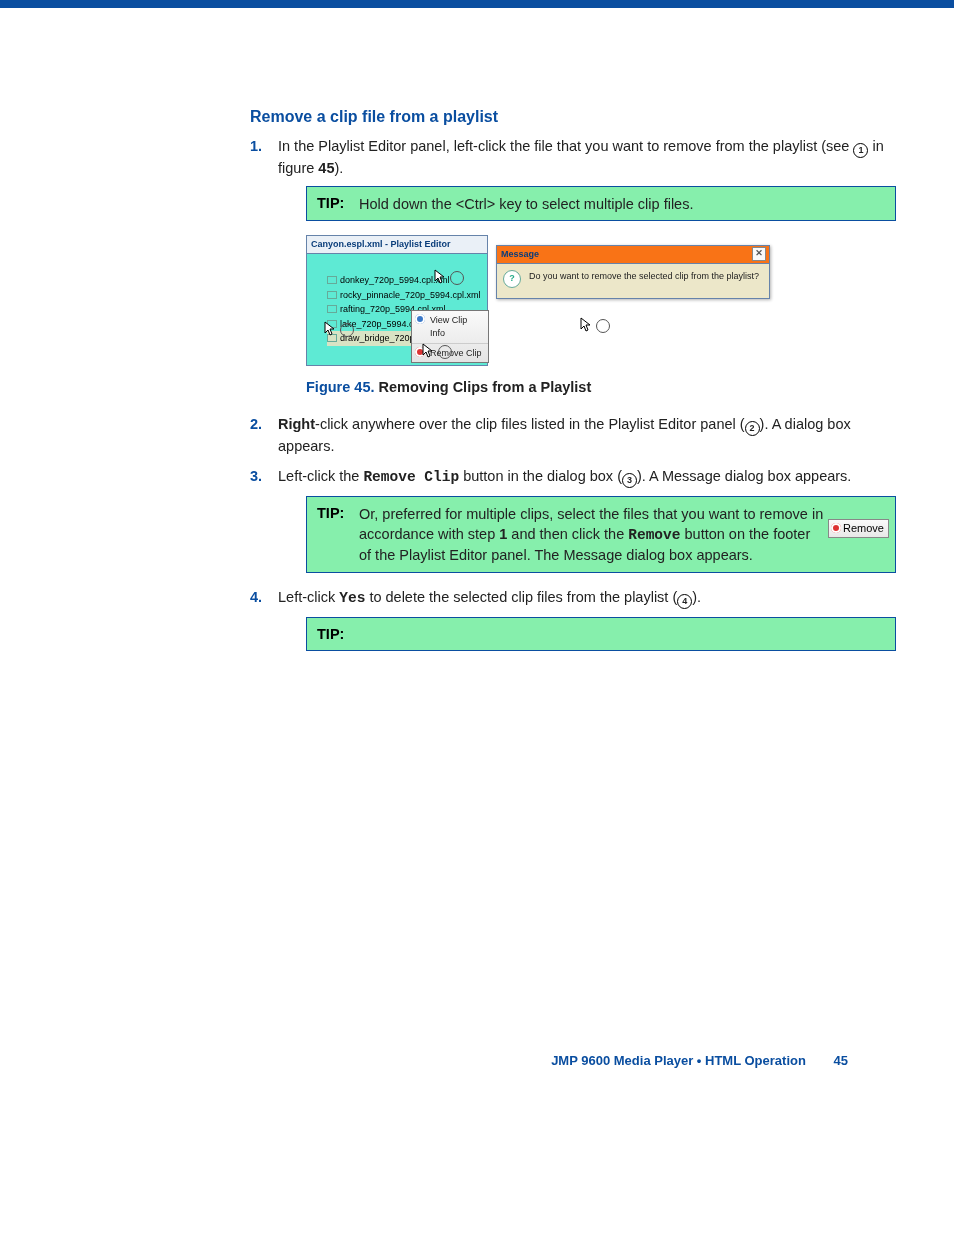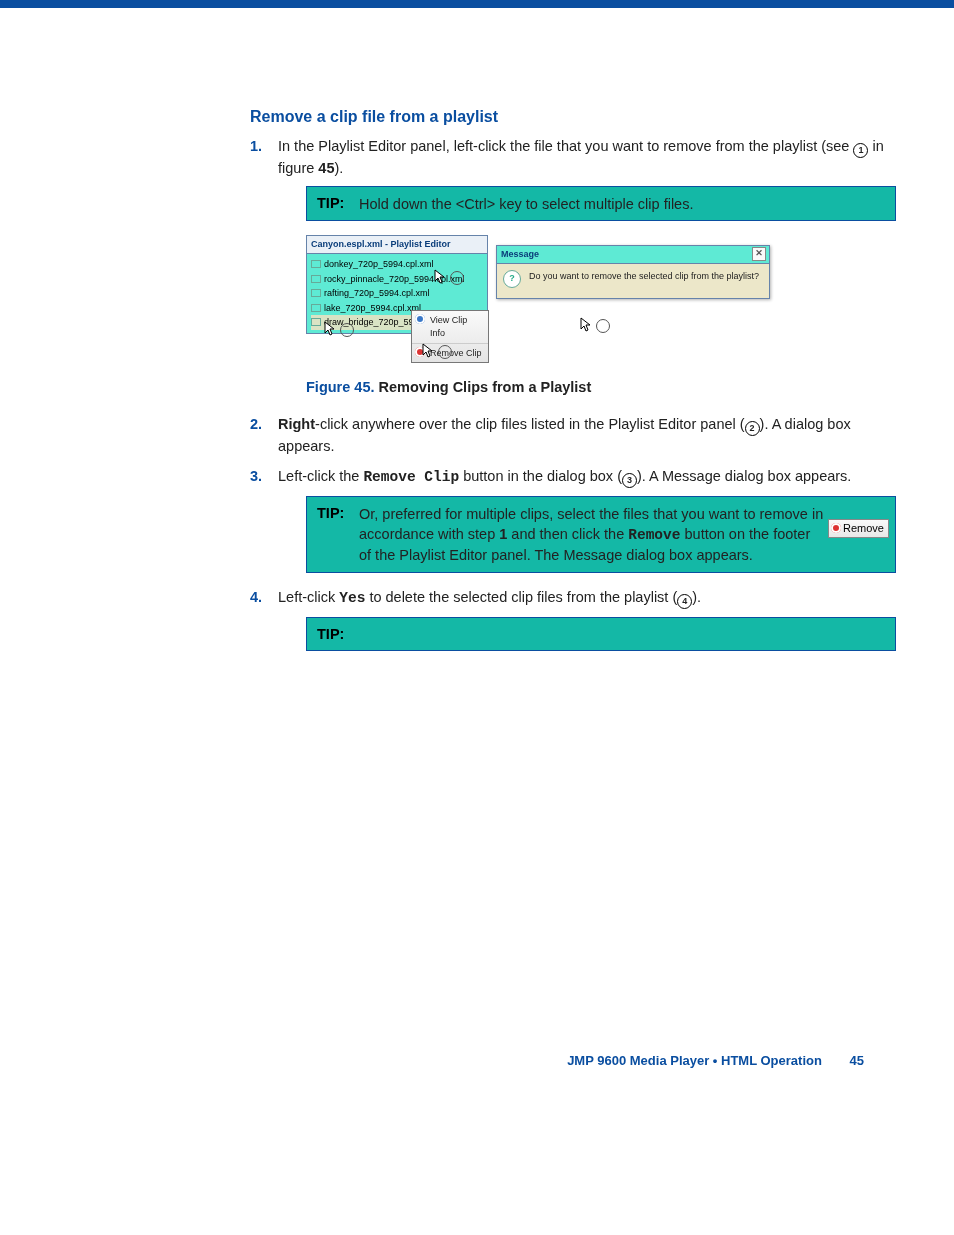--- a/index.html
+++ b/index.html
@@ -43,21 +43,21 @@
     position: absolute;
     left: 0;
     top: 0;
     color: #0a4ea0;
     font-weight: bold;
   }
   .tipbox {
     border: 1px solid #0a4ea0;
     padding: 6px 10px;
     margin: 8px 0 14px 28px;
-    background: #14b8a6;
+    background: #86efac;
     position: relative;
     line-height: 1.4;
   }
   .tipbox .tiplabel {
     font-weight: bold;
     color: #000;
     display: inline-block;
     min-width: 36px;
   }
   .tipbox .tipbody {
@@ -98,21 +98,21 @@
     border: 1px solid #6683aa;
     background: #5eead4;
   }
   .pl .titlebar {
     background: #eaf0f7;
     color: #0a3d7a;
     border-bottom: 1px solid #6683aa;
     padding: 2px 4px;
     font-weight: bold;
   }
-  .pl ul { list-style: none; margin: 0; padding: 3px 4px; }
+  .pl ul { list-style: none; margin: 16px; padding: 3px 4px; }
   .pl li { padding: 1px 0; white-space: nowrap; color: #000; }
   .pl li::before {
     content: "";
     display: inline-block;
     width: 10px; height: 8px;
     border: 1px solid #6a9;
     margin-right: 3px;
     vertical-align: -1px;
     box-sizing: border-box;
   }
@@ -135,21 +135,21 @@
   .ic.del { background:#d33; box-shadow: inset 0 0 0 2px #fff;}
   
   .mdlg {
     position: absolute; top: 10px; left: 190px;
     width: 272px;
     border: 1px solid #6683aa;
     background: #ece7c9;
     box-shadow: 1px 1px 3px rgba(0,0,0,.3);
   }
   .mdlg .tbar {
-    background: #5eead4;
+    background: #f97316;
     border-bottom: 1px solid #6683aa;
     padding: 2px 4px;
     color: #0a3d7a;
     font-weight: bold;
     position: relative;
   }
   .mdlg .tbar .cls {
     position: absolute; right: 3px; top: 1px;
     width: 12px; height: 12px;
     border: 1px solid #888;
@@ -196,21 +196,21 @@
     margin-left:6px;
     white-space:nowrap;
   }
   .removebtn .dot{
     display:inline-block;width:10px;height:10px;border-radius:50%;
     background:#d33;box-shadow:inset 0 0 0 2px #fff;vertical-align:-1px;margin-right:2px;
   }
   .footer {
     position: absolute;
     bottom: 40px;
-    right: 90px;
+    right: 106px;
     font-size: 13px;
   }
   .footer .t { color: #0a4ea0; font-weight: bold; }
   .footer .pg { color: #0a4ea0; font-weight: bold; margin-left: 24px; }
   .smallcirc{display:inline-block;width:12px;height:12px;border:1px solid #555;border-radius:50%;vertical-align:-2px;}
 </style>
 </head>
 <body>
 
 <div class="topbar"></div>

